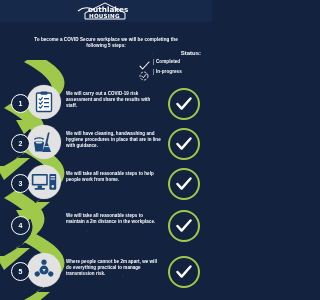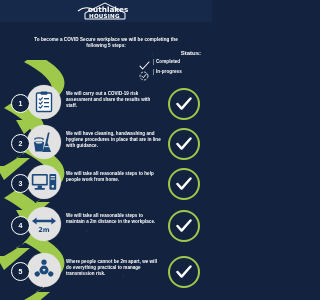--- a/index.html
+++ b/index.html
@@ -213,26 +213,20 @@
       <span>
         <svg width="16" height="14" viewBox="0 0 16 14">
           <path d="M1.5 7 L5.6 11.6 L14.5 1.5" fill="none" stroke="#ffffff" stroke-width="2.4" stroke-linecap="round" stroke-linejoin="round"></path>
         </svg>
       </span>
     </div>
   </div>
 
   <div class="step" style="top:204px">
     <div class="badge">4</div>
-    <div class="icon-circle">
-      <svg width="26" height="22" viewBox="0 0 26 22">
-        <path d="M1 8 L5.6 4.4 L5.6 6.7 L20.4 6.7 L20.4 4.4 L25 8 L20.4 11.6 L20.4 9.3 L5.6 9.3 L5.6 11.6 Z" fill="#1c4a7d"></path>
-        <text x="13" y="19.4" text-anchor="middle" font-family="DejaVu Sans, sans-serif" font-size="6.6" font-weight="bold" fill="#1c4a7d">2m</text>
-      </svg>
-    </div>
     <div class="step-text">We will take all reasonable steps to maintain a 2m distance in the workplace.</div>
     <div class="check">
       <span>
         <svg width="16" height="14" viewBox="0 0 16 14">
           <path d="M1.5 7 L5.6 11.6 L14.5 1.5" fill="none" stroke="#ffffff" stroke-width="2.4" stroke-linecap="round" stroke-linejoin="round"></path>
         </svg>
       </span>
     </div>
   </div>
 

